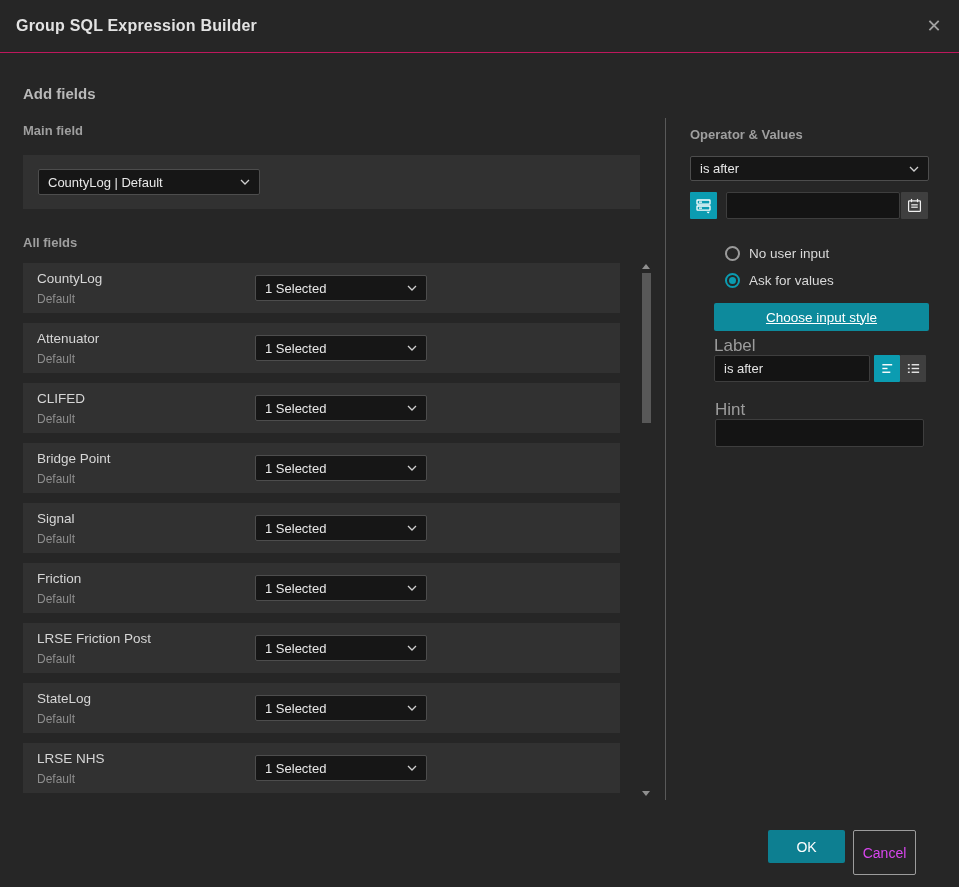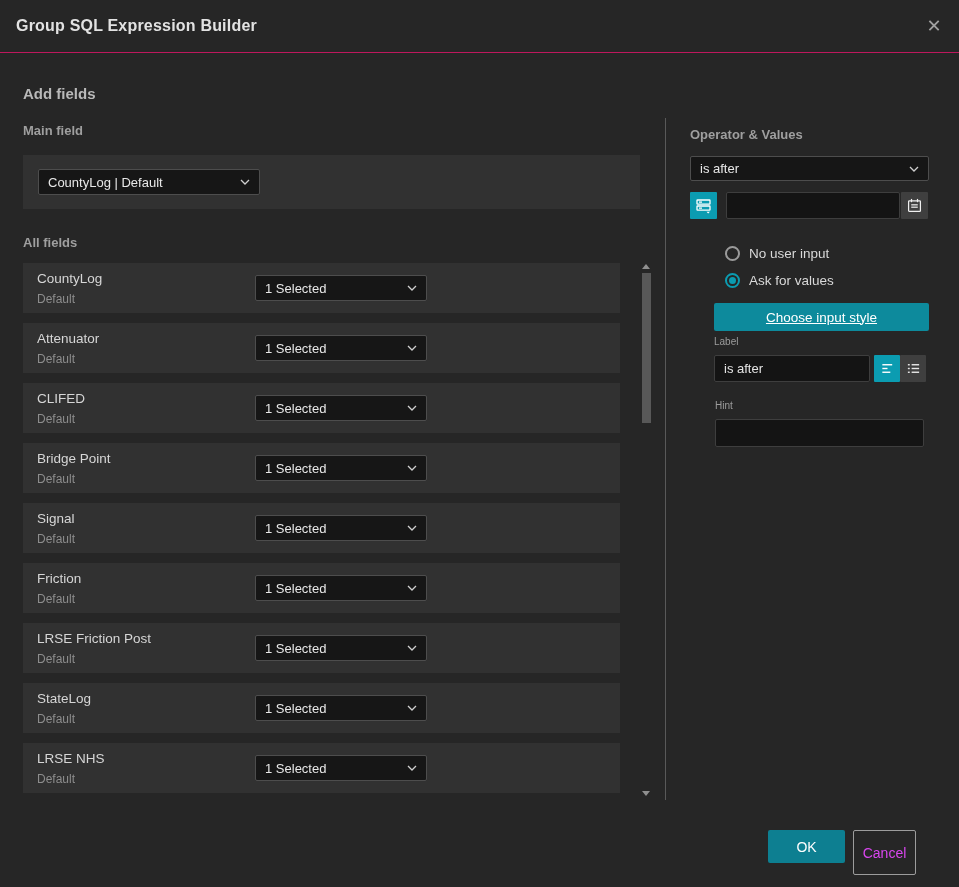--- a/index.html
+++ b/index.html
@@ -83,21 +83,21 @@
     content:"";position:absolute;left:2px;top:2px;width:7px;height:7px;
     border-radius:50%;background:var(--accent-bright);
   }
   .radio-label{font-size:13.5px;color:#d9d9d9;}
   .choose-btn{
     position:absolute;left:714px;top:303px;width:215px;height:28px;
     background:var(--accent);color:#fff;font-size:13.5px;
     display:flex;align-items:center;justify-content:center;
     border-radius:2px;cursor:pointer;text-decoration:underline;
   }
-  .lbl{position:absolute;font-size:10px;color:#9c9c9c;}
+  .lbl{position:absolute;font-size:17px;color:#9c9c9c;}
   .label-input{left:714px;top:355px;width:156px;height:27px;}
   .style-btn-a{left:874px;top:355px;width:26px;height:27px;background:var(--accent-bright);}
   .style-btn-b{left:900px;top:355px;width:26px;height:27px;background:#3f3f3f;}
   .hint-input{left:715px;top:419px;width:209px;height:28px;}
   
   .ok-btn{
     position:absolute;left:768px;top:830px;width:77px;height:33px;
     background:#0d7f91;color:#fff;font-size:14px;
     display:flex;align-items:center;justify-content:center;
     border-radius:2px;cursor:pointer;

